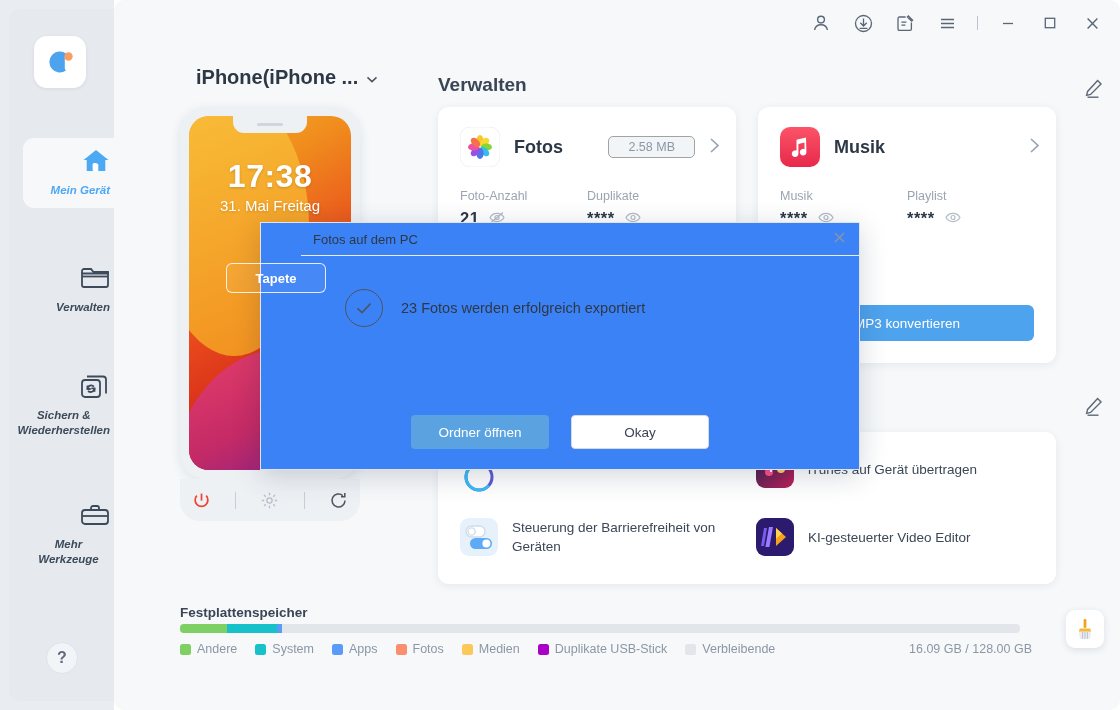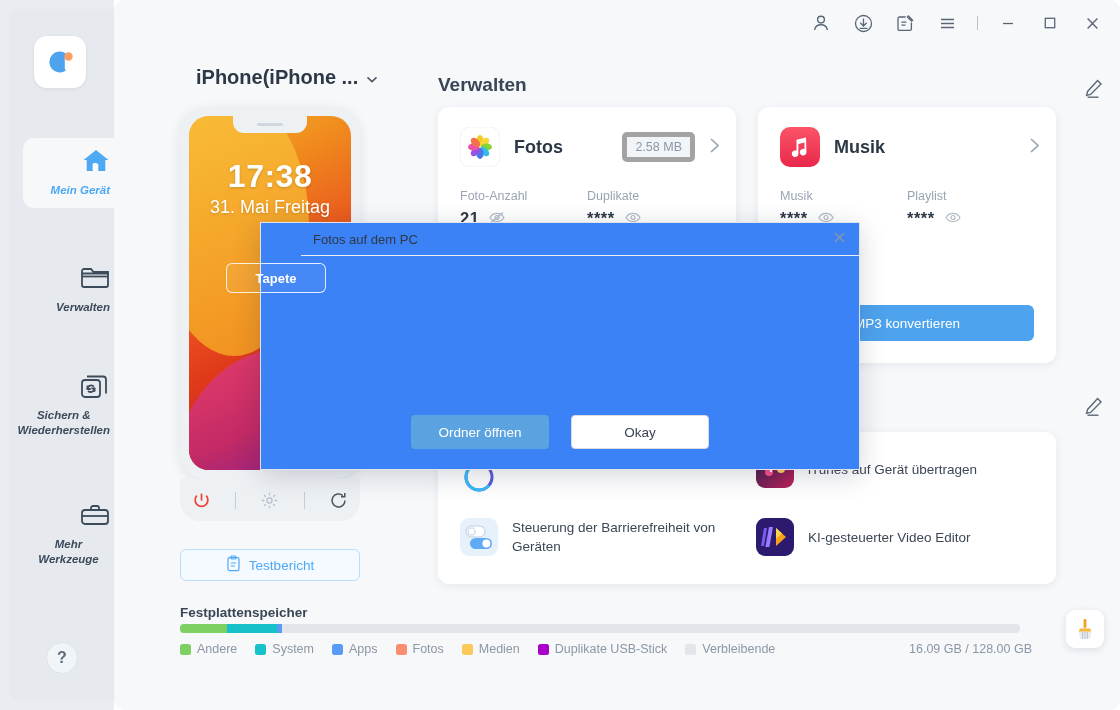--- a/index.html
+++ b/index.html
@@ -139,21 +139,21 @@
     width:26px; height:3px; border-radius:2px; background:#cfd6dd;
   }
   .lock-time {
     position: absolute; z-index: 5; left: 0; right: 0; top: 42px;
     text-align: center; color: #fff;
     font-size: 32px; font-weight: bold; letter-spacing: .5px;
     text-shadow: 0 1px 3px rgba(0,0,0,.18);
   }
   .lock-date {
     position: absolute; z-index: 5; left: 0; right: 0; top: 81px;
-    text-align: center; color: #fff; font-size: 18px;
+    text-align: center; color: #fff; font-size: 15px;
     text-shadow: 0 1px 3px rgba(0,0,0,.18);
   }
   .wallpaper-btn {
     position: absolute; z-index: 5; left: 37px; top: 147px;
     width: 100px; height: 30px;
     border: 1px solid rgba(255,255,255,.85);
     border-radius: 6px;
     color: #fff; font-size: 13px; font-weight: bold;
     display: flex; align-items: center; justify-content: center;
     cursor: pointer;
@@ -189,22 +189,22 @@
   #card-fotos { left: 324px; top: 107px; width: 298px; height: 256px; }
   #card-musik { left: 644px; top: 107px; width: 298px; height: 256px; }
   .card-head {
     position: absolute; left: 22px; top: 20px; right: 16px;
     display: flex; align-items: center; gap: 14px;
   }
   .app-icon { width: 40px; height: 40px; border-radius: 10px; flex: 0 0 auto; }
   .card-title { font-size: 18px; font-weight: bold; color: #2d3846; }
   .size-chip {
     margin-left: auto;
-    background: #f2f5f8; border: 5px solid #a3a3a3;
-    border-radius: 5px; padding: 3px 8px;
+    background: #f2f5f8; border: 1px solid #a3a3a3;
+    border-radius: 5px; padding: 3px 19px;
     font-size: 12.5px; color: #8b97a5;
   }
   .chev { color: #98a4b2; font-size: 20px; cursor: pointer; line-height: 1; }
   .stat-row {
     position: absolute; left: 22px; top: 82px; right: 22px;
     display: flex;
   }
   .stat { width: 50%; }
   .stat-label { font-size: 12.5px; color: #9aa5b2; margin-bottom: 6px; }
   .stat-val { display: flex; align-items: center; gap: 10px; }
@@ -457,30 +457,20 @@
       </div>
       <div class="pa-sep"></div>
       <div class="pa-btn">
         <svg width="19" height="19" viewBox="0 0 19 19" fill="none" stroke="#4c5562" stroke-width="1.5">
             <path d="M16 9.5a6.5 6.5 0 1 1-2.2-4.9"></path>
             <path d="M15.8 2v3.8H12"></path>
           </svg>
       </div>
     </div>
 
-    <div class="testbericht">
-      <span>
-        <svg width="15" height="17" viewBox="0 0 15 17" fill="none" stroke="#4ea9f5" stroke-width="1.2">
-            <rect x="2" y="2.6" width="11" height="13" rx="1.6"></rect>
-            <rect x="5" y="1" width="5" height="3" rx="1"></rect>
-            <path d="M4.8 8h5.4M4.8 11h4"></path>
-          </svg>
-      </span>
-      <span>Testbericht</span>
-    </div>
 
     <div class="card" id="card-fotos">
       <div class="card-head">
         <span class="app-icon">
           <svg width="40" height="40" viewBox="0 0 40 40">
             <rect width="40" height="40" rx="10" fill="#fff" stroke="#eef0f3"></rect>
             <g transform="translate(20,20)" opacity=".92">
               <ellipse cx="0" cy="-6.4" rx="3.6" ry="5.6" fill="#f5c518"></ellipse>
               <ellipse cx="0" cy="-6.4" rx="3.6" ry="5.6" fill="#f9d423" transform="rotate(45)"></ellipse>
               <ellipse cx="0" cy="-6.4" rx="3.6" ry="5.6" fill="#7ed321" transform="rotate(90)"></ellipse>
@@ -691,19 +681,27 @@
 
   <div class="modal">
     <div class="modal-head">
       <span class="modal-title">Fotos auf dem PC</span>
       <span class="modal-close">
         <svg width="15" height="15" viewBox="0 0 15 15" stroke="#8b97a5" stroke-width="1.3">
             <path d="M3 3l9 9M12 3l-9 9"></path>
           </svg>
       </span>
     </div>
+    <div class="modal-body">
+      <span class="check-circle">
+        <svg width="22" height="22" viewBox="0 0 22 22" fill="none" stroke="#4c5562" stroke-width="1.6">
+            <path d="M4.5 11.4 9 15.6 17.5 6.6"></path>
+          </svg>
+      </span>
+      <span class="modal-msg">23 Fotos werden erfolgreich exportiert</span>
+    </div>
     <div class="modal-foot">
       <button class="btn-primary">Ordner öffnen</button>
       <button class="btn-secondary">Okay</button>
     </div>
   </div>
 
 </div>
 
 </body></html>

